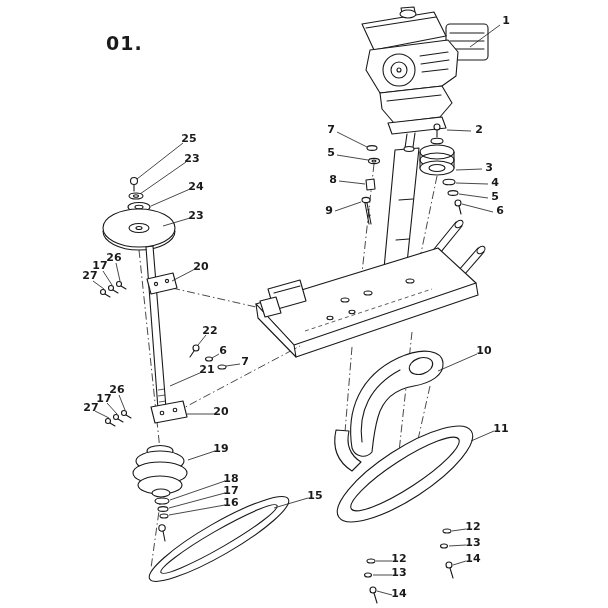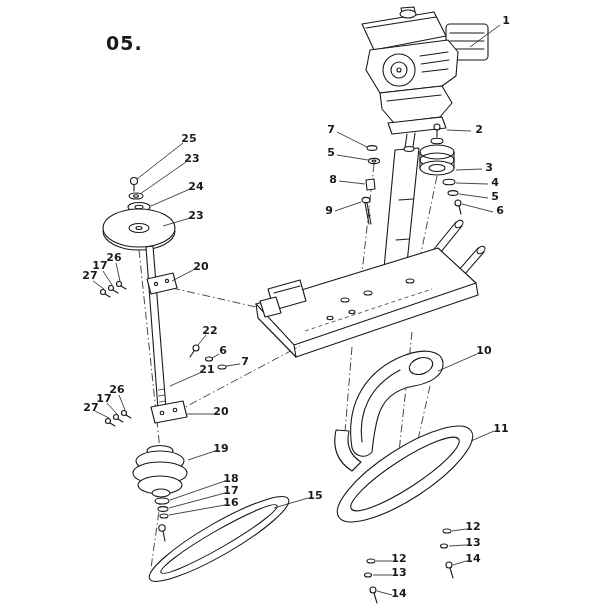--- a/index.html
+++ b/index.html
@@ -12,21 +12,21 @@
   .thin{fill:none;stroke:var(--ink,#1a1a1a);stroke-width:.7;}
   .dd{fill:none;stroke:var(--ink,#1a1a1a);stroke-width:.8;stroke-dasharray:8 3 1.5 3;}
   .dsh{fill:none;stroke:var(--ink,#1a1a1a);stroke-width:.7;stroke-dasharray:4 3;}
   .leader{stroke:var(--ink,#1a1a1a);stroke-width:.8;}
   .callout{font-family:"DejaVu Sans",sans-serif;font-size:11px;font-weight:bold;fill:var(--ink,#1a1a1a);text-anchor:middle;dominant-baseline:middle;}
 </style>
 </head>
 <body>
 
 <div class="stage">
-  <div class="fig-number">05.</div>
+  <div class="fig-number">01.</div>
 
   <svg id="diagram-svg" width="608" height="608" viewBox="0 0 608 608">
 
     <g>
       <path class="dd" d="M408,150 L393,290"></path>
       <path class="dd" d="M437,176 L420,258"></path>
       <path class="dd" d="M374,164 L359,300"></path>
       <path class="dd" d="M139,250 L160,450"></path>
       <path class="dd" d="M161,497 L151,568"></path>
       <path class="dd" d="M176,412 L300,346"></path>

